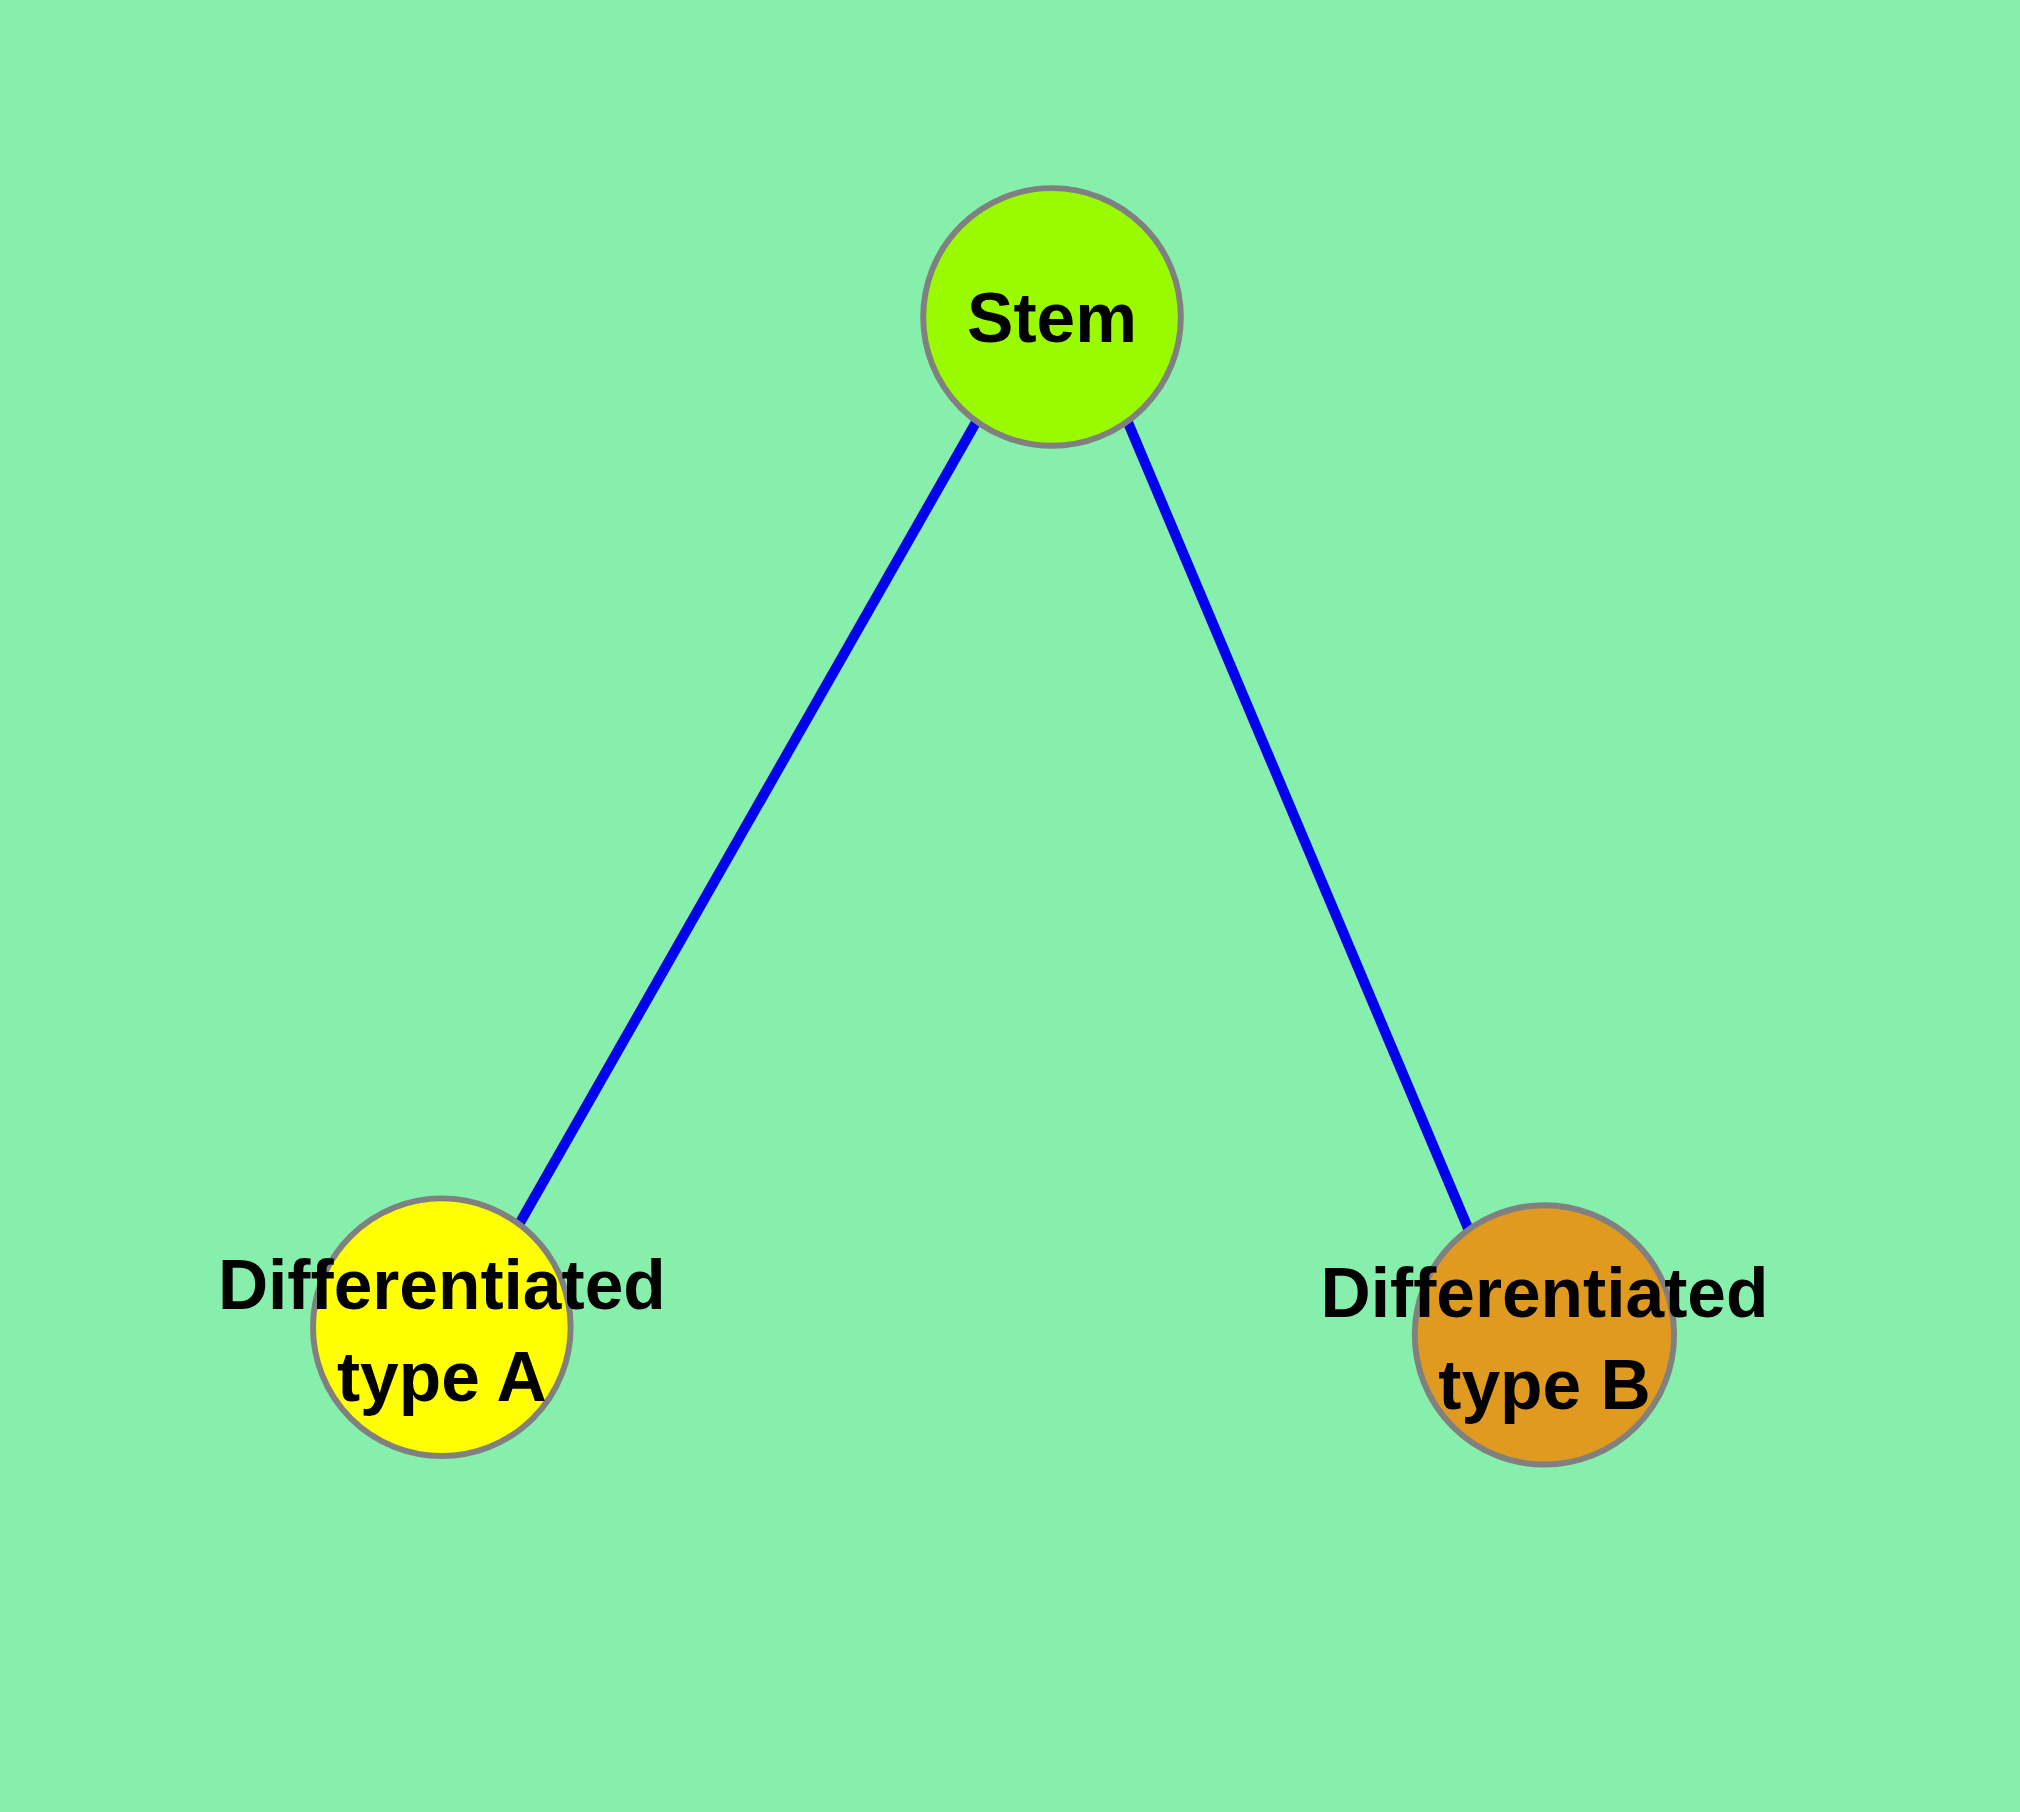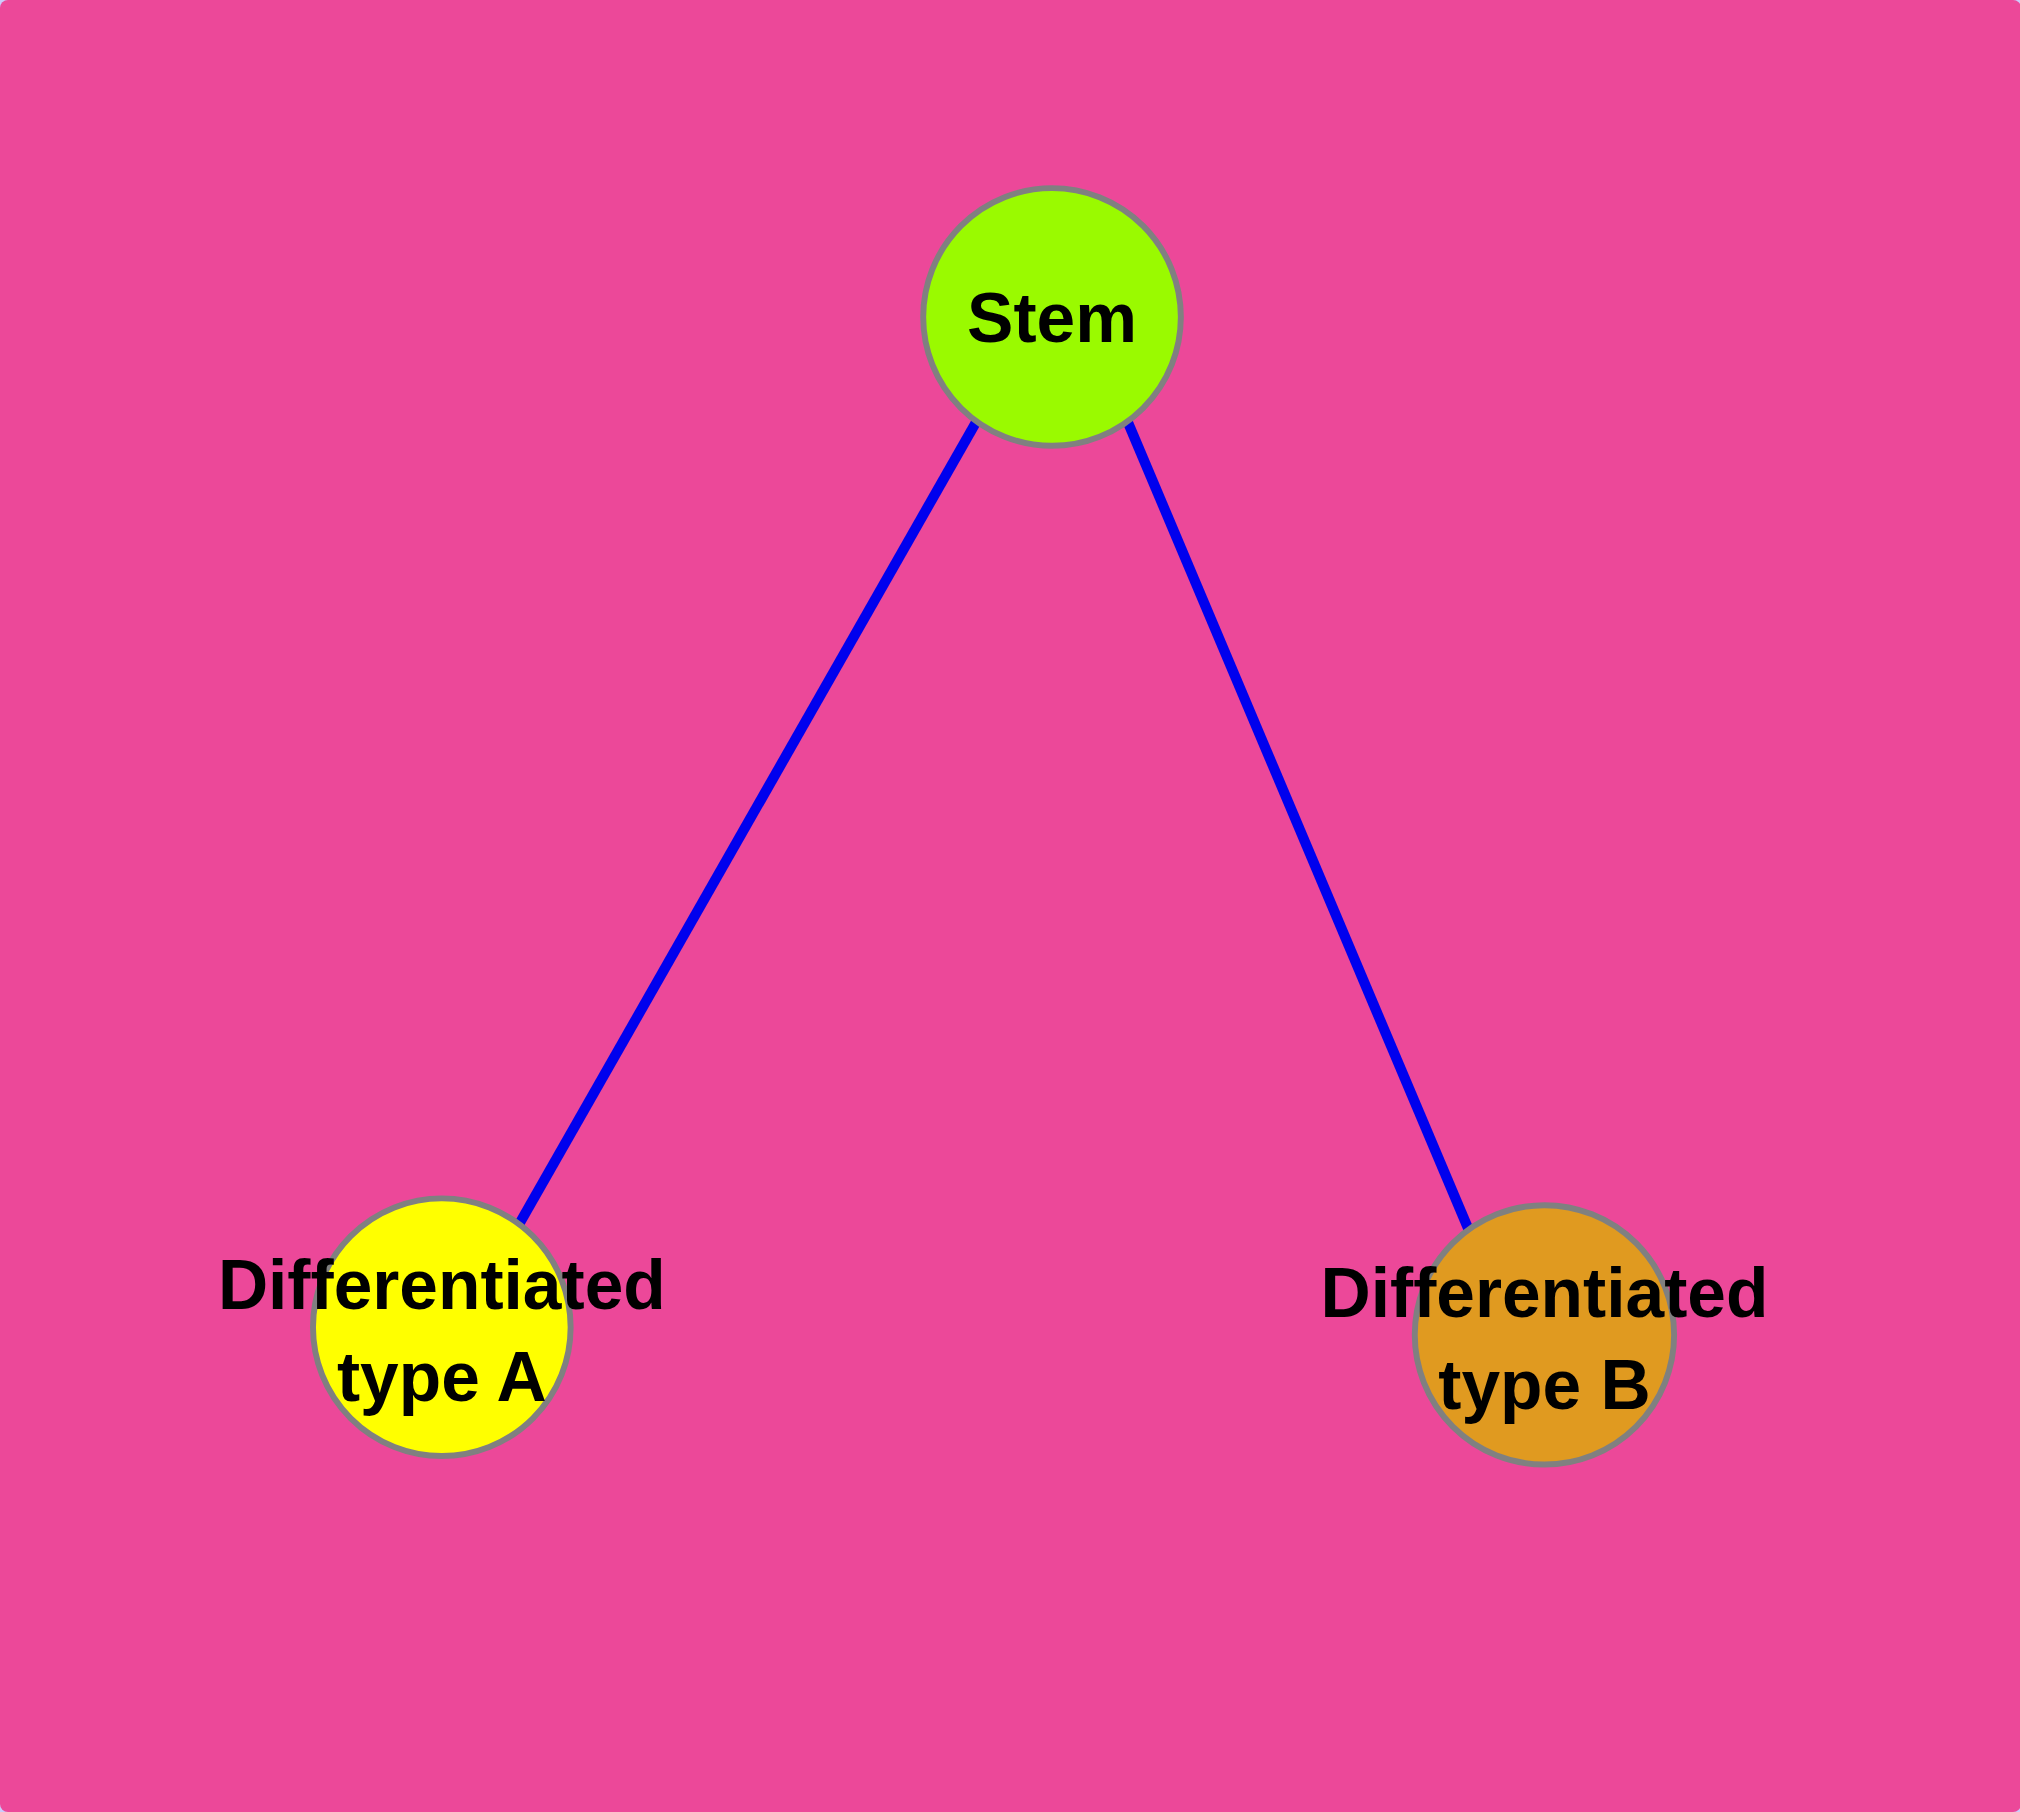--- a/index.html
+++ b/index.html
@@ -30,21 +30,21 @@
     font-size: 82px;
     fill: #000000;
     text-anchor: middle;
     dominant-baseline: auto;
     white-space: pre;
   }
 </style>
 </head>
 <body style="background: rgb(204, 204, 251);">
 
-<div id="canvas" style="width: 2021px; height: 1812px; background: #ec4899; border-radius: 8px;">
+<div id="canvas" style="width: 2021px; height: 1812px; background: #86efac;">
   <svg id="graph-svg" viewBox="0 0 2384 2138">
 
     <g>
       <line x1="1152" y1="497" x2="613" y2="1443" stroke="#0000EE" stroke-width="12" stroke-linecap="butt"></line>
       <line x1="1330" y1="497" x2="1733" y2="1452" stroke="#0000EE" stroke-width="12" stroke-linecap="butt"></line>
     </g>
 
     <g>
       <circle cx="1241" cy="374" r="152" fill="#9AFA00" stroke="#808080" stroke-width="7"></circle>
       <circle cx="521" cy="1566" r="152" fill="#FFFF00" stroke="#808080" stroke-width="7"></circle>

